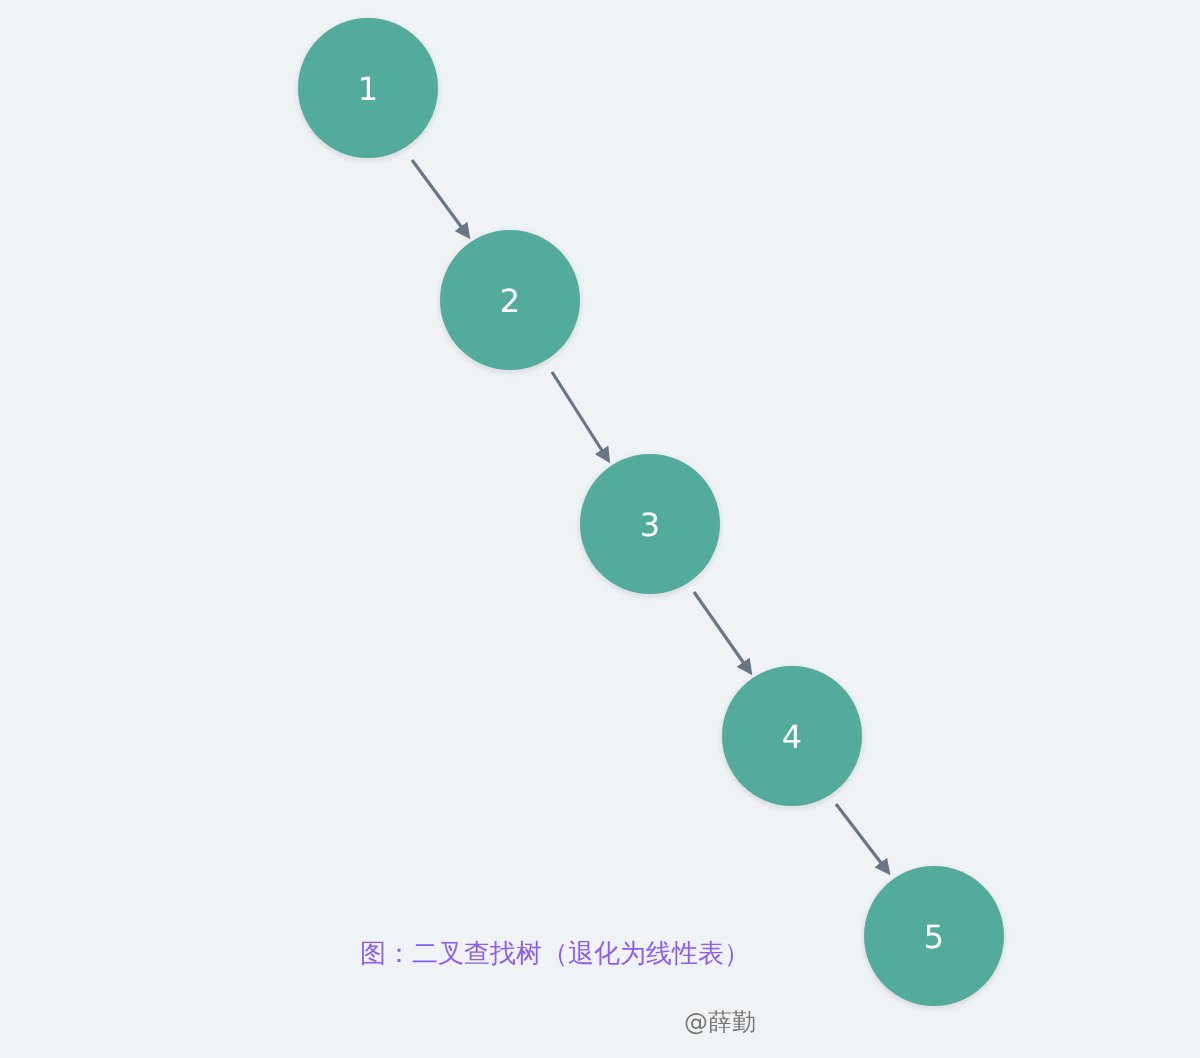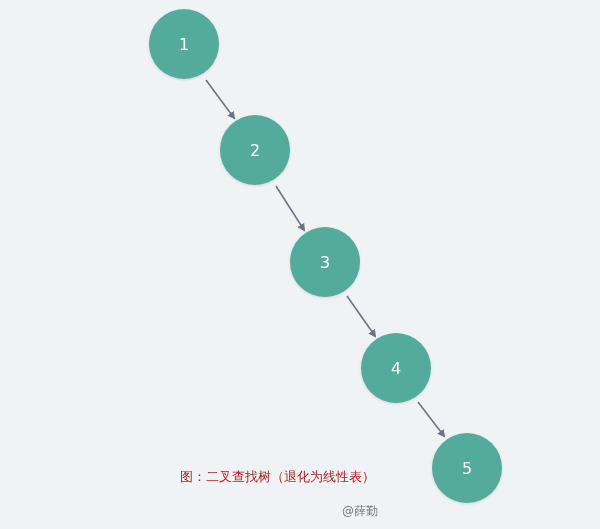--- a/index.html
+++ b/index.html
@@ -18,21 +18,21 @@
       background: #52ab9b;
       color: #ffffff;
       display: flex; align-items: center; justify-content: center;
       font-size: 16px;
       font-family: "DejaVu Sans", sans-serif;
       box-shadow: 0 1px 3px rgba(0,0,0,0.12);
     }
     .caption {
       position: absolute;
       left: 180px; top: 468px;
-      font-size: 13px; color: #b91c1c;
+      font-size: 13px; color: #8b5cf6;
       font-family: "DejaVu Sans", sans-serif;
       white-space: nowrap;
     }
     .author {
       position: absolute;
       left: 342px; top: 503px;
       font-size: 12px; color: #777777;
       font-family: "DejaVu Sans", sans-serif;
       white-space: nowrap;
       text-align: center;

